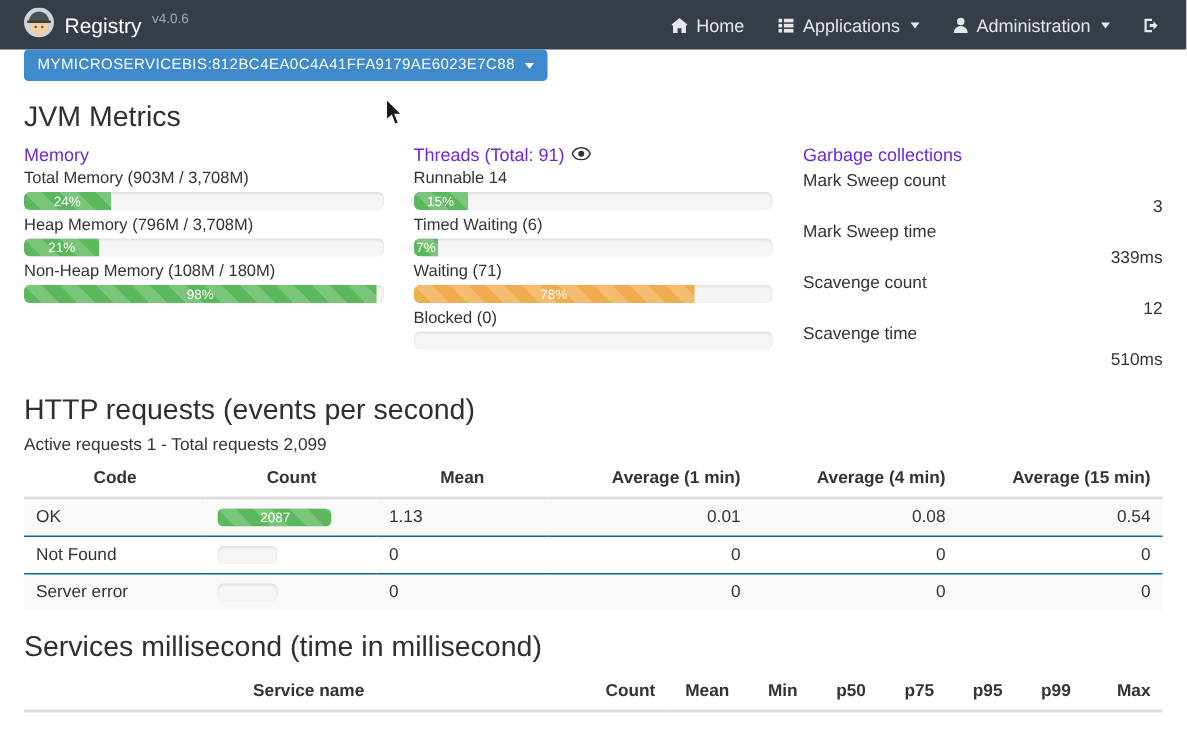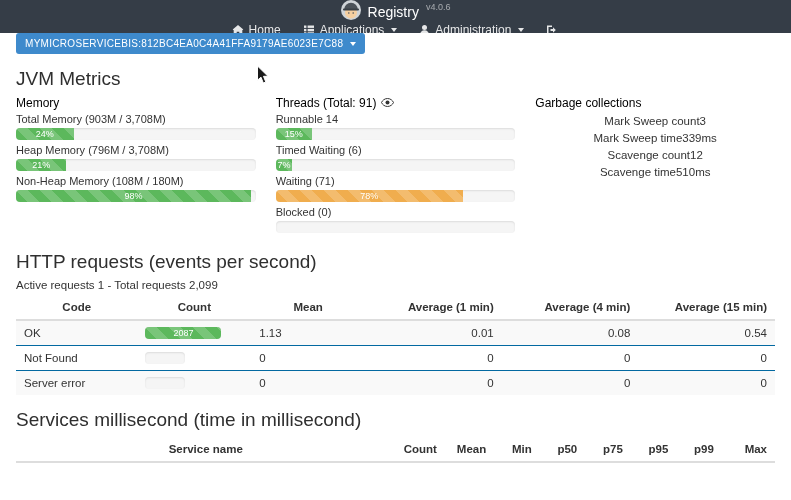--- a/index.html
+++ b/index.html
@@ -6,21 +6,21 @@
   html,body { margin:0; padding:0; }
   body {
     width:791px; height:500px; overflow:hidden;
     font-family:"Liberation Sans","DejaVu Sans",sans-serif;
     font-size:12px; color:#333; background:#fff;
   }
 
   
   .navbar {
     height:33px; background:#353d47; display:flex;
-    align-items:center; justify-content:space-between; padding:0 16px;flex-direction:column;
+    align-items:center; justify-content:space-between; padding:0 16px;
   }
   .brand { display:flex; align-items:center; gap:7px; color:#fff; font-size:14px; cursor:pointer; }
   .brand .version { font-size:9px; color:rgba(255,255,255,.55); align-self:flex-start; margin-top:2px; }
   .nav-items { display:flex; align-items:center; gap:22px; }
   .nav-item { display:flex; align-items:center; gap:5px; color:rgba(255,255,255,.88); font-size:12px; cursor:pointer; }
   .nav-item svg { display:block; }
   .caret {
     display:inline-block; width:0; height:0; margin-left:2px;
     border-left:3.5px solid transparent; border-right:3.5px solid transparent;
     border-top:4px solid rgba(255,255,255,.88);
@@ -37,36 +37,36 @@
     font-size:10px; padding:5px 9px; letter-spacing:.3px; display:flex; align-items:center; gap:5px;
     margin-bottom:2px;
   }
   .btn-instance .caret { border-top-color:#fff; }
 
   h3.section { font-size:19px; font-weight:500; margin:14px 0 6px; color:#2f2f2f; }
 
   
   .jvm-cols { display:flex; gap:20px; }
   .jvm-col { flex:1; min-width:0; }
-  .col-heading { font-size:12px; color:#000000; margin-bottom:3px; display:flex; align-items:center; gap:5px; }
+  .col-heading { font-size:12px; color:#6d28d9; margin-bottom:3px; display:flex; align-items:center; gap:5px; }
   .metric-label { font-size:11px; line-height:13px; margin-top:2px; color:#333; }
   .progress {
     height:12px; background:#f5f5f5; border-radius:4px; overflow:hidden;
     box-shadow:inset 0 1px 2px rgba(0,0,0,.1); margin:2px 0 4px;
   }
   .progress-bar {
     height:100%; width:0; color:#fff; font-size:9px; line-height:12px; text-align:center;
     background-color:#5cb85c;
     background-image:linear-gradient(45deg, rgba(255,255,255,.18) 25%, transparent 25%, transparent 50%, rgba(255,255,255,.18) 50%, rgba(255,255,255,.18) 75%, transparent 75%, transparent);
     background-size:24px 24px;
     white-space:nowrap; overflow:hidden;
   }
   .progress-bar.warning { background-color:#f0ad4e; }
 
-  .gc-row { display:flex; justify-content:center; font-size:11.5px; line-height:17px; }
+  .gc-row { display:flex; justify-content:flex-end; font-size:11.5px; line-height:17px;flex-direction:column; }
   .gc-val { text-align:right; }
 
   
   .summary { font-size:11.5px; margin-bottom:4px; }
   table { width:100%; border-collapse:collapse; font-size:11.5px; }
   th { text-align:center; font-weight:bold; padding:6px 8px; border-bottom:2px solid #ddd; }
   td { padding:6px 8px; border-top:1px solid #0369a1; }
   tbody tr:nth-child(odd) { background:#f9f9f9; }
   .num, th.num { text-align:right; }
   .count-outer { width:76px; }

